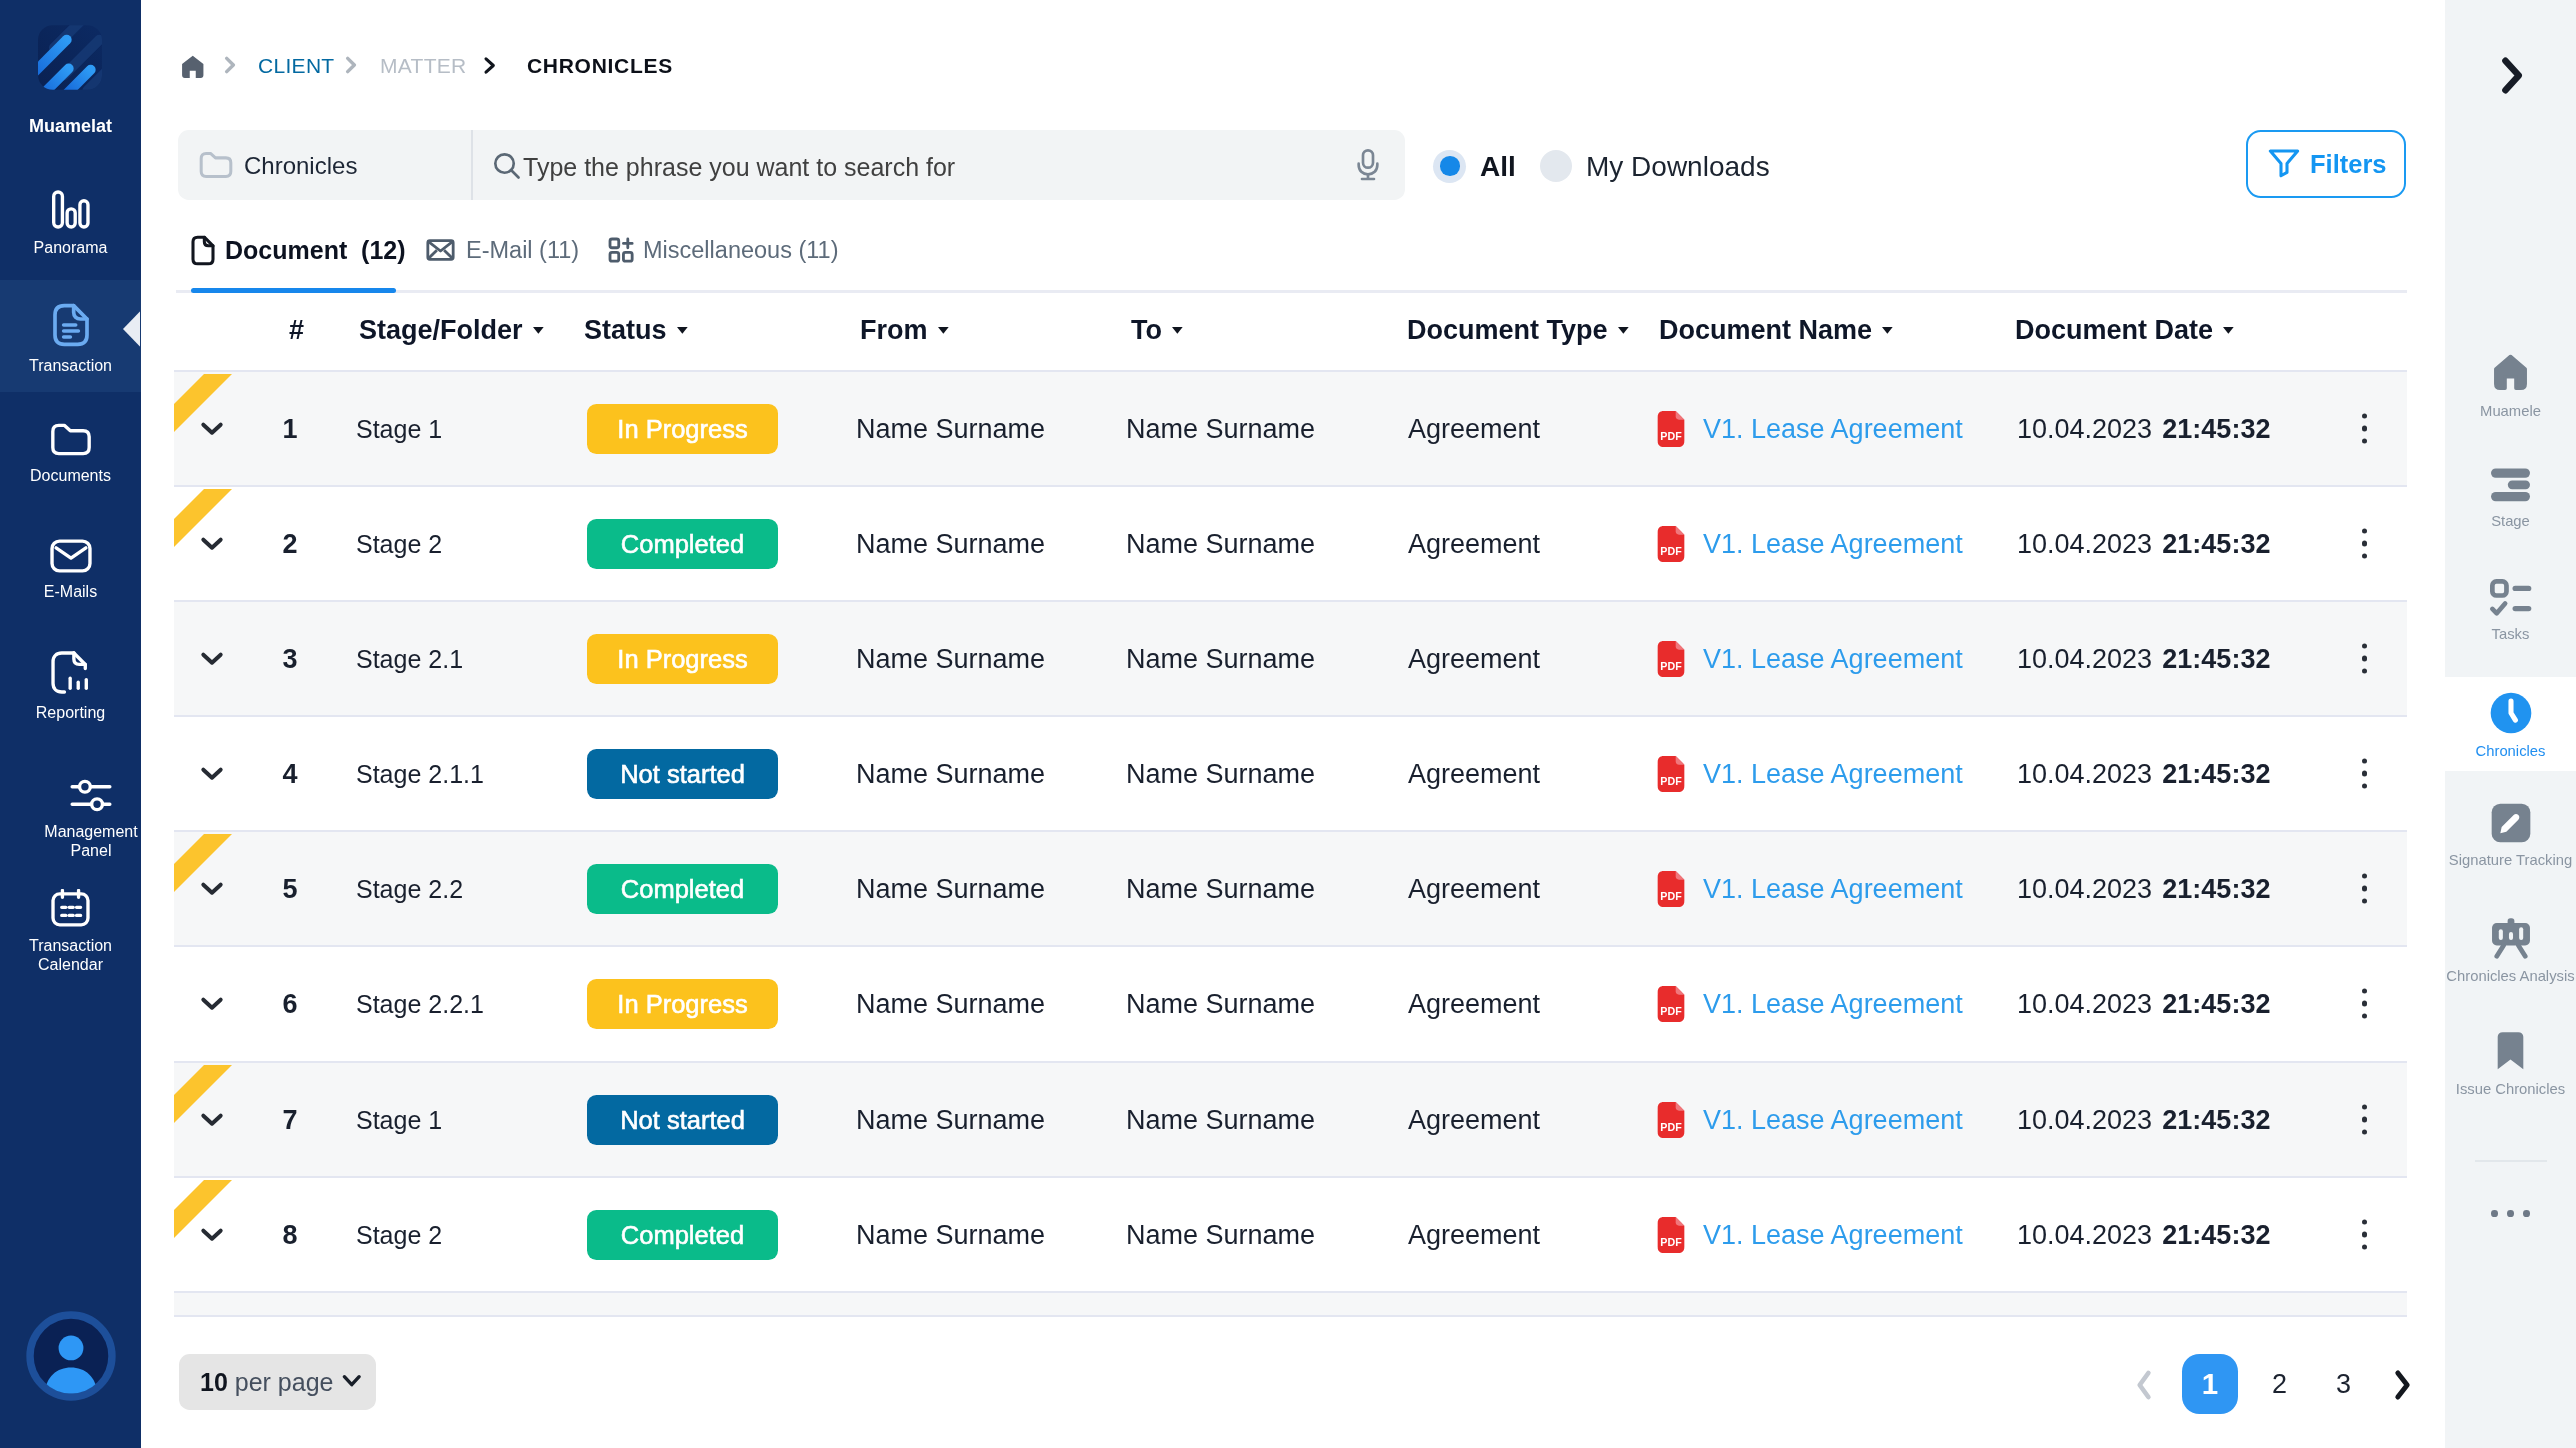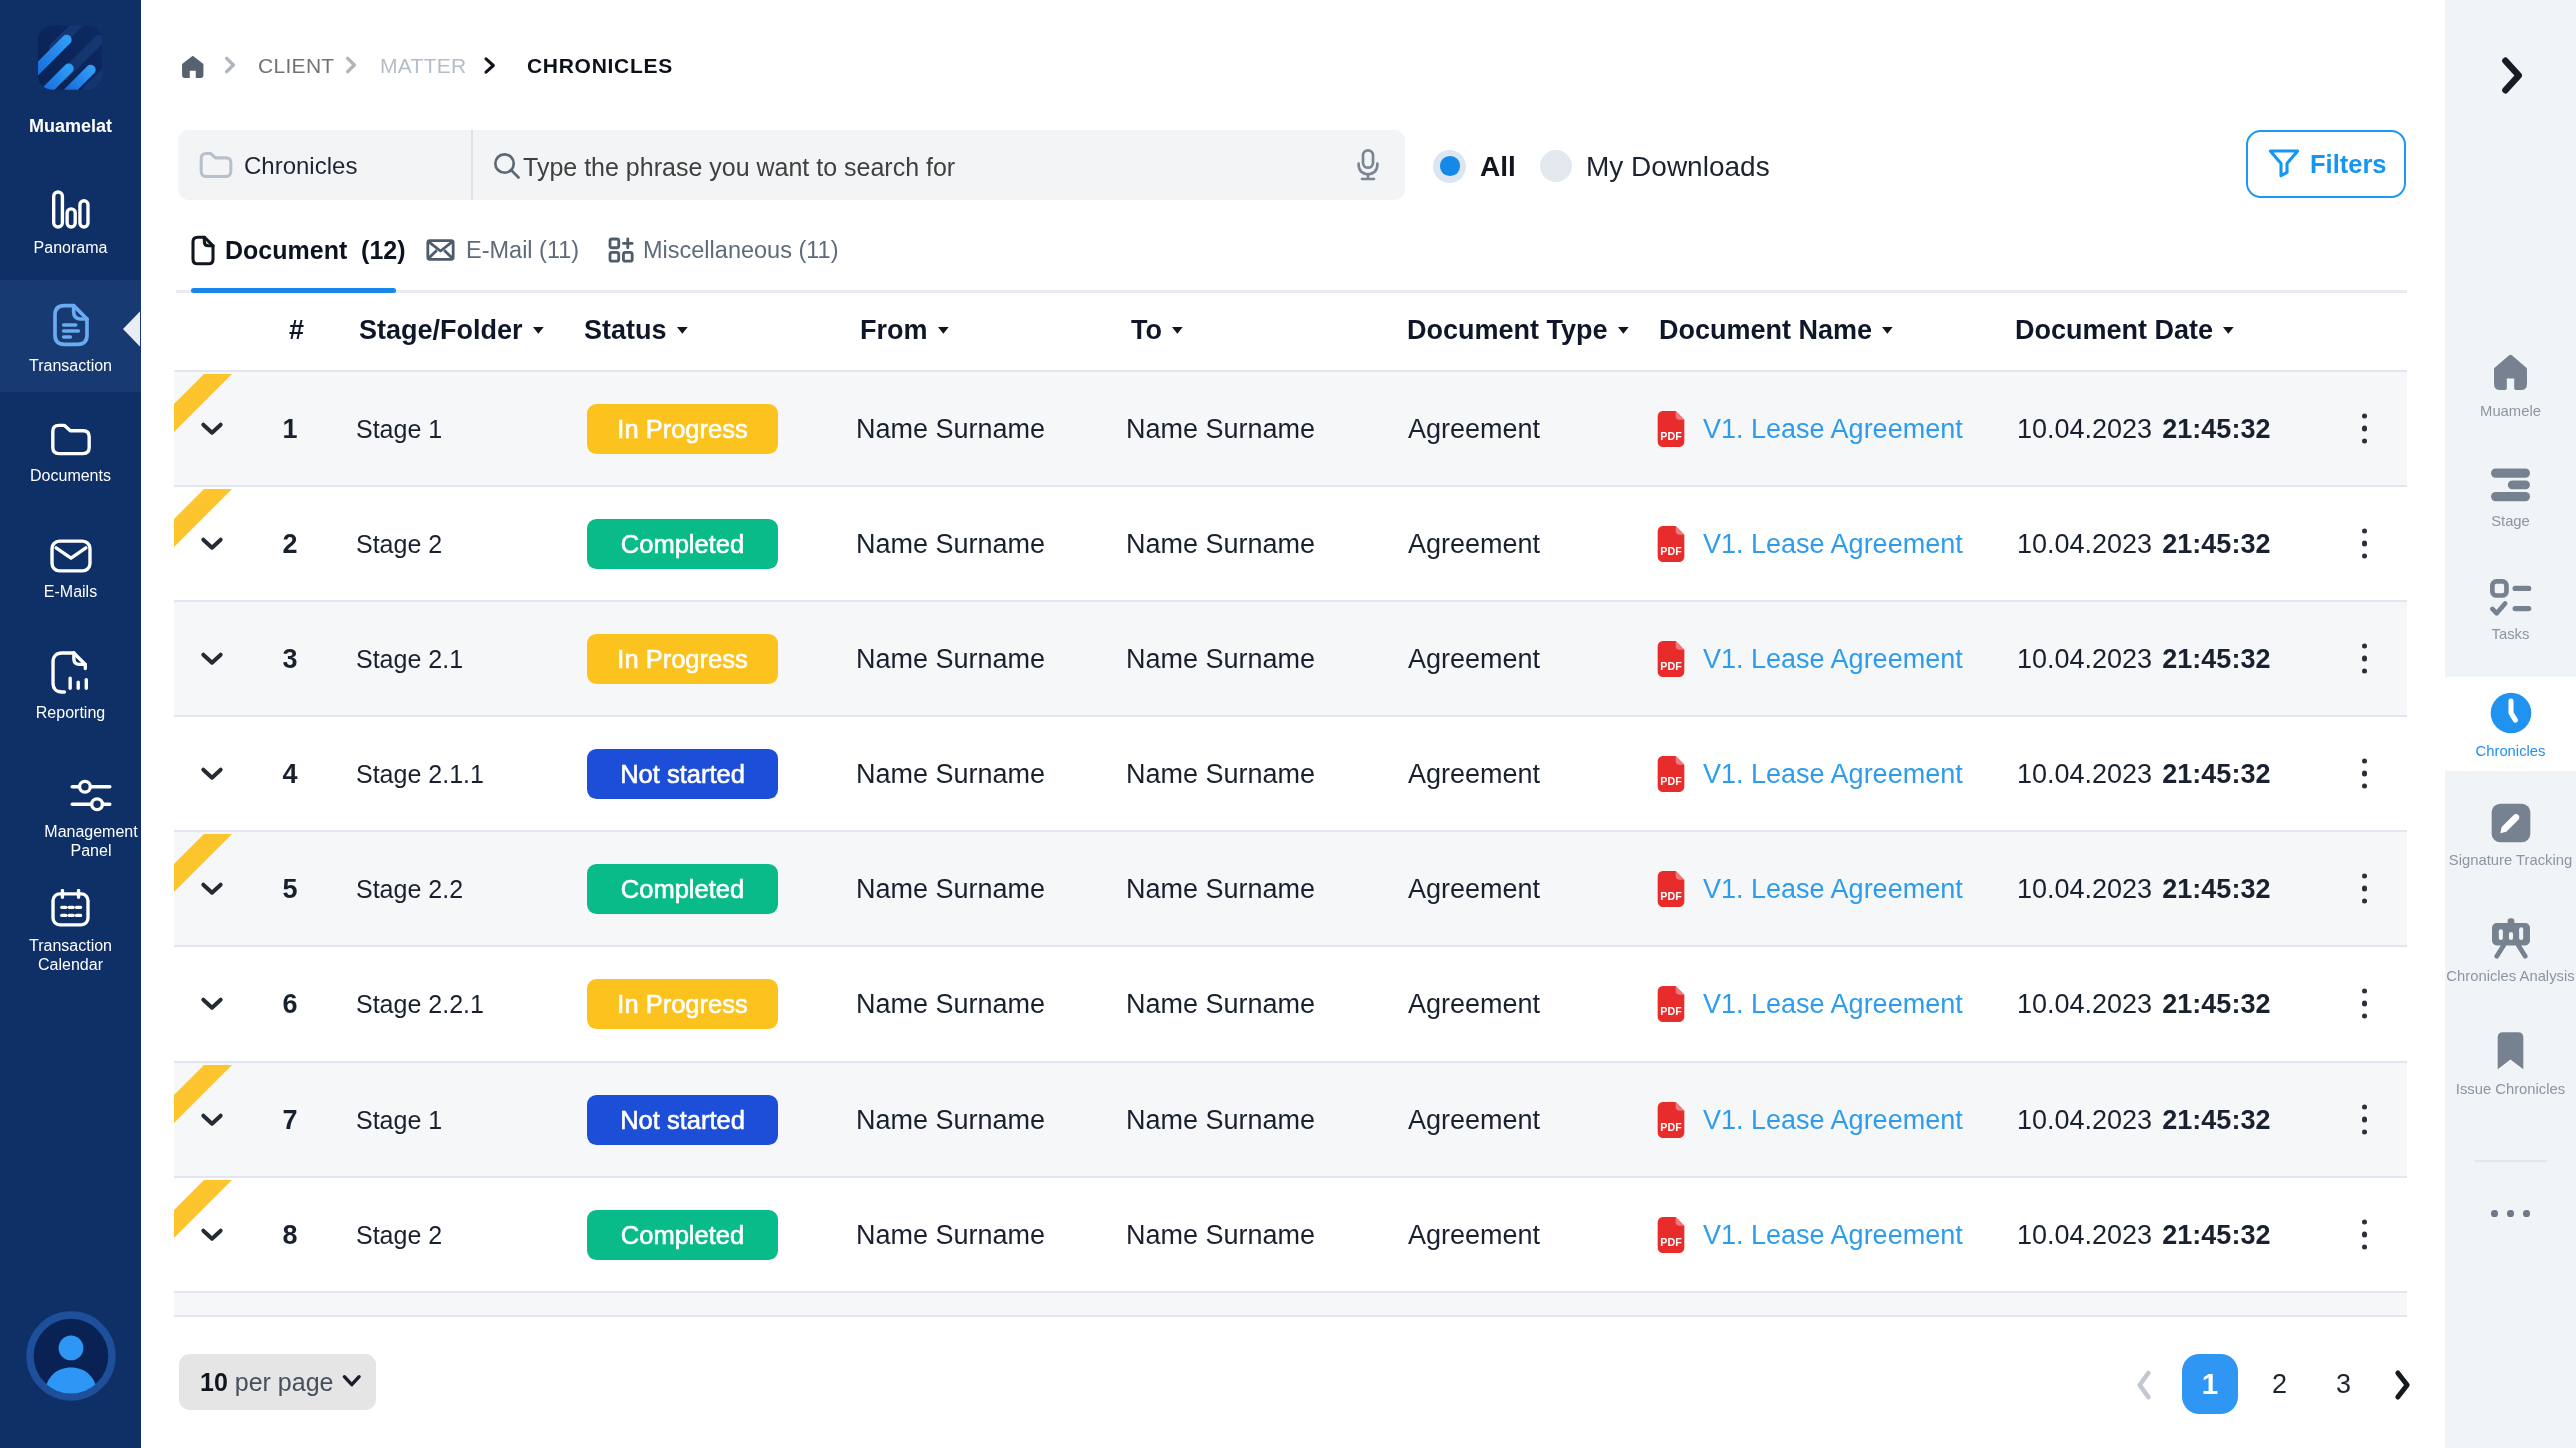--- a/index.html
+++ b/index.html
@@ -28,21 +28,21 @@
 
 .hcell{position:absolute;top:315px;font-size:27px;font-weight:bold;color:#0e1628;white-space:nowrap;}
 .hcell svg{margin-left:9.4px;display:inline-block;vertical-align:middle;margin-bottom:4px;}
 .row{position:absolute;left:174px;width:2233px;height:115px;border-top:2px solid #e3e6f1;}
 .row.odd{background:#f6f7f8;}
 .row .cell{position:absolute;font-size:27px;color:#19202e;top:50%;transform:translateY(-50%);white-space:nowrap;}
 .corner{position:absolute;left:0;top:2px;width:58px;height:58px;background:#fcc42d;clip-path:polygon(30px 0,58px 0,0 58px,0 30px);}
 .badge{position:absolute;left:413px;top:50%;transform:translateY(-50%);width:191px;height:50px;border-radius:9.4px;color:#fff;font-size:25.5px;font-weight:normal;text-align:center;line-height:50px;-webkit-text-stroke:0.6px #fff;}
 .by{background:#fcc21d;}
 .bg{background:#0abb8a;}
-.br{background:#1d4ed8;}
+.br{background:#0369a1;}
 .chev{position:absolute;left:25.5px;top:50%;transform:translateY(-50%);}
 .num{left:89px;width:54px;text-align:center;font-weight:bold;}
 .stg{left:182px;font-size:25px !important;}
 .frm{left:682px;}
 .too{left:952px;}
 .typ{left:1234px;}
 .pdf{position:absolute;left:1481px;top:50%;transform:translateY(-50%);}
 .pdf text{font-family:"Liberation Sans",sans-serif;}
 .name{left:1529px;font-size:23.5px;color:#2d9cec !important;}
 .date{left:1843px;}
@@ -177,21 +177,21 @@
 <div id="main"></div>
 
 <div class="abs" style="left:180px;top:54px;">
   <svg width="25.5" height="26" viewBox="0 0 38 39">
       <path d="M3 15 L19 2.5 L35 15 V32 C35 34.5 33.5 36 31 36 H23.5 V25 H14.5 V36 H7 C4.5 36 3 34.5 3 32 Z" fill="#57616f"></path>
     </svg>
 </div>
 <svg class="abs" style="left:223px;top:56px;" width="14.8" height="18" viewBox="0 0 20 24" fill="none" stroke="#aeb5bd" stroke-width="4.6" stroke-linecap="round" stroke-linejoin="round">
     <path d="M5 3 L14 12 L5 21"></path>
   </svg>
-<div class="crumbtxt" style="left:258px;top:54px;color:#737373;">CLIENT</div>
+<div class="crumbtxt" style="left:258px;top:54px;color:#0369a1;">CLIENT</div>
 <svg class="abs" style="left:344px;top:56px;" width="14.8" height="18" viewBox="0 0 20 24" fill="none" stroke="#aeb5bd" stroke-width="4.6" stroke-linecap="round" stroke-linejoin="round">
     <path d="M5 3 L14 12 L5 21"></path>
   </svg>
 <div class="crumbtxt" style="left:380px;top:54px;color:#b6bdc6;">MATTER</div>
 <svg class="abs" style="left:482px;top:56px;" width="16" height="19" viewBox="0 0 24 28" fill="none" stroke="#10151d" stroke-width="4.6" stroke-linecap="round" stroke-linejoin="round">
     <path d="M6 4 L17 14 L6 24"></path>
   </svg>
 <div class="crumbtxt" style="left:527px;top:54px;color:#0c1019;font-weight:bold;letter-spacing:0.7px;">CHRONICLES</div>
 
 <div id="searchbar">

